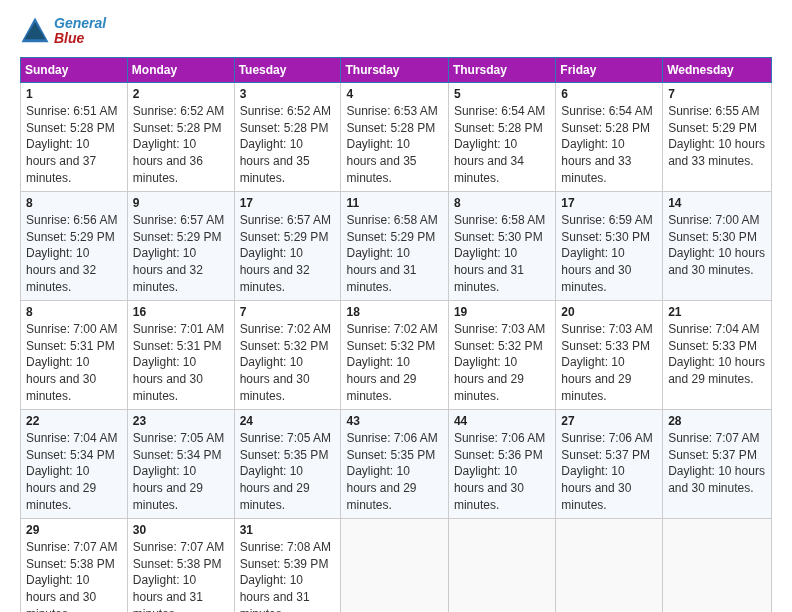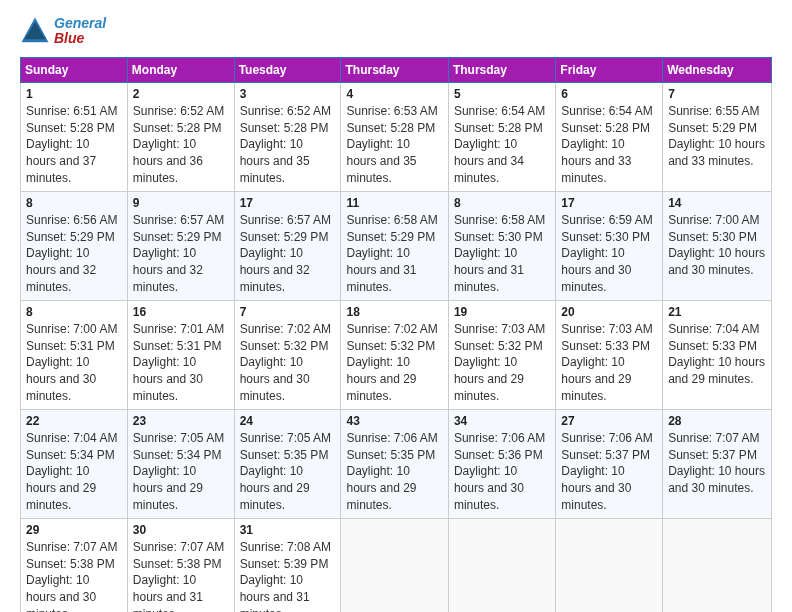--- a/index.html
+++ b/index.html
@@ -329,21 +329,21 @@
       </td>
           <td>
         <span class="day-num">43</span>
         <div class="day-info">
           Sunrise: 7:06 AM<br>
           Sunset: 5:35 PM<br>
           Daylight: 10 hours and 29 minutes.
         </div>
       </td>
           <td>
-        <span class="day-num">34</span>
+        <span class="day-num">44</span>
         <div class="day-info">
           Sunrise: 7:06 AM<br>
           Sunset: 5:36 PM<br>
           Daylight: 10 hours and 30 minutes.
         </div>
       </td>
           <td>
         <span class="day-num">27</span>
         <div class="day-info">
           Sunrise: 7:06 AM<br>

